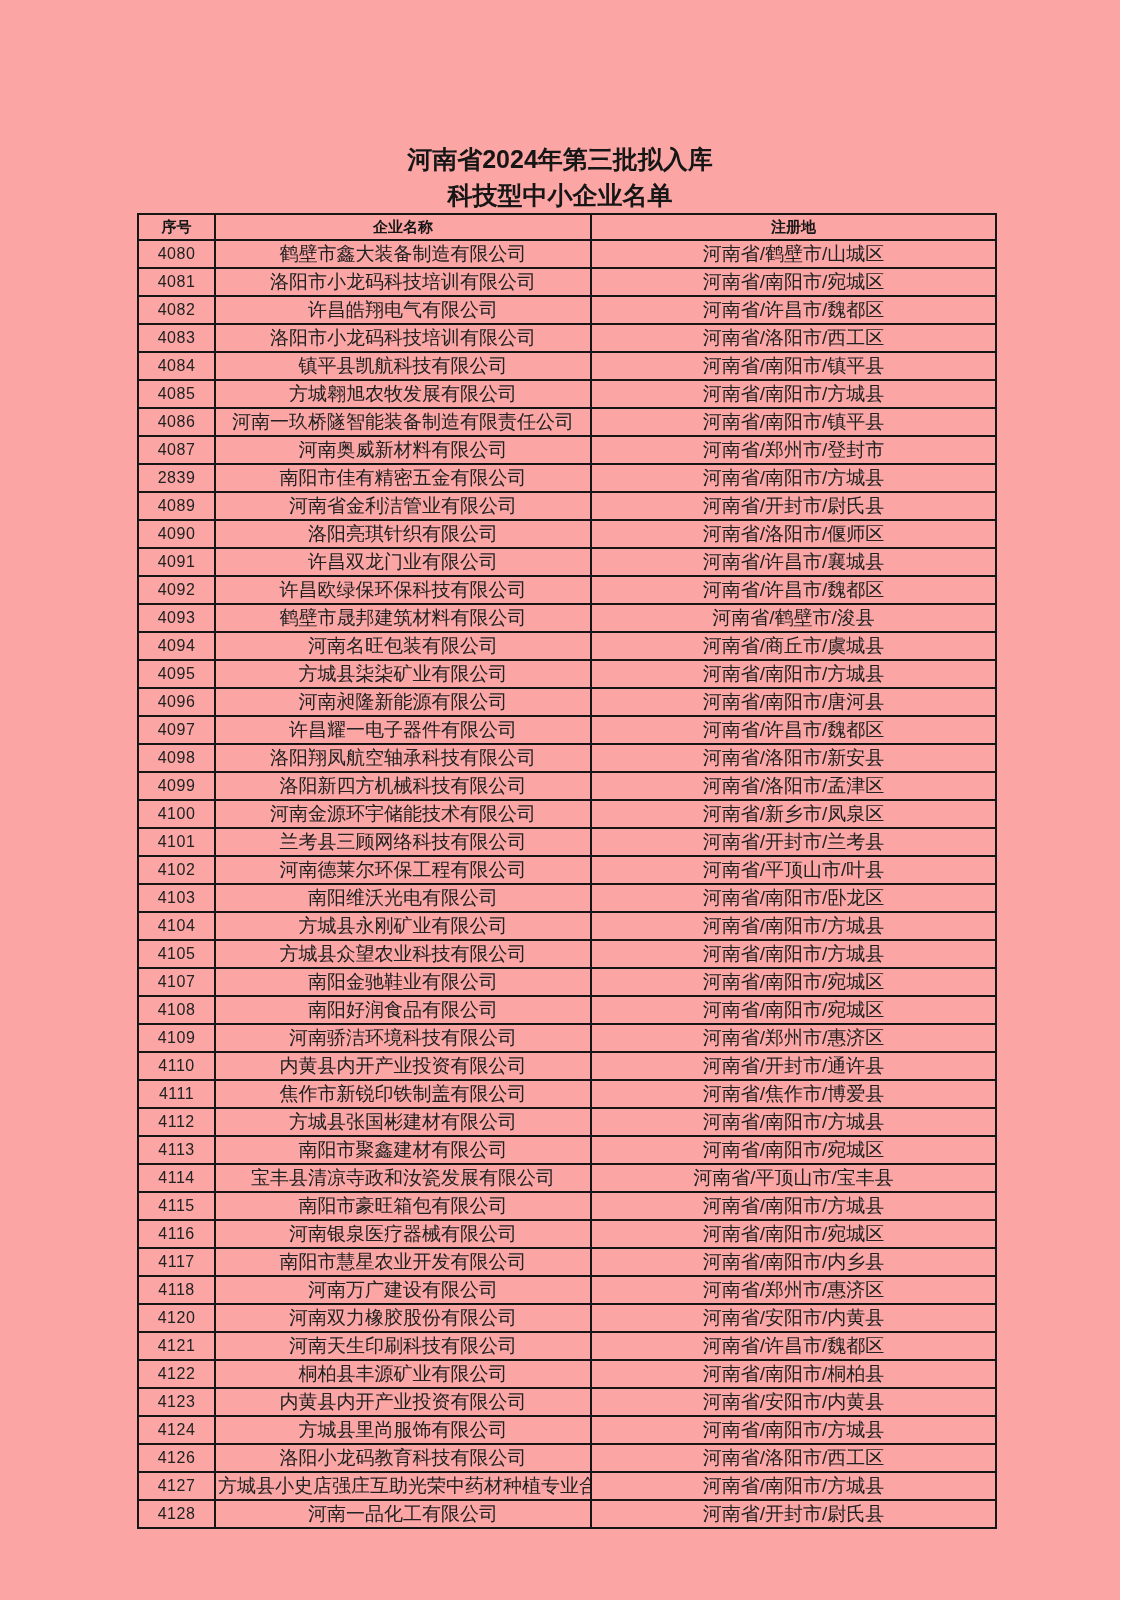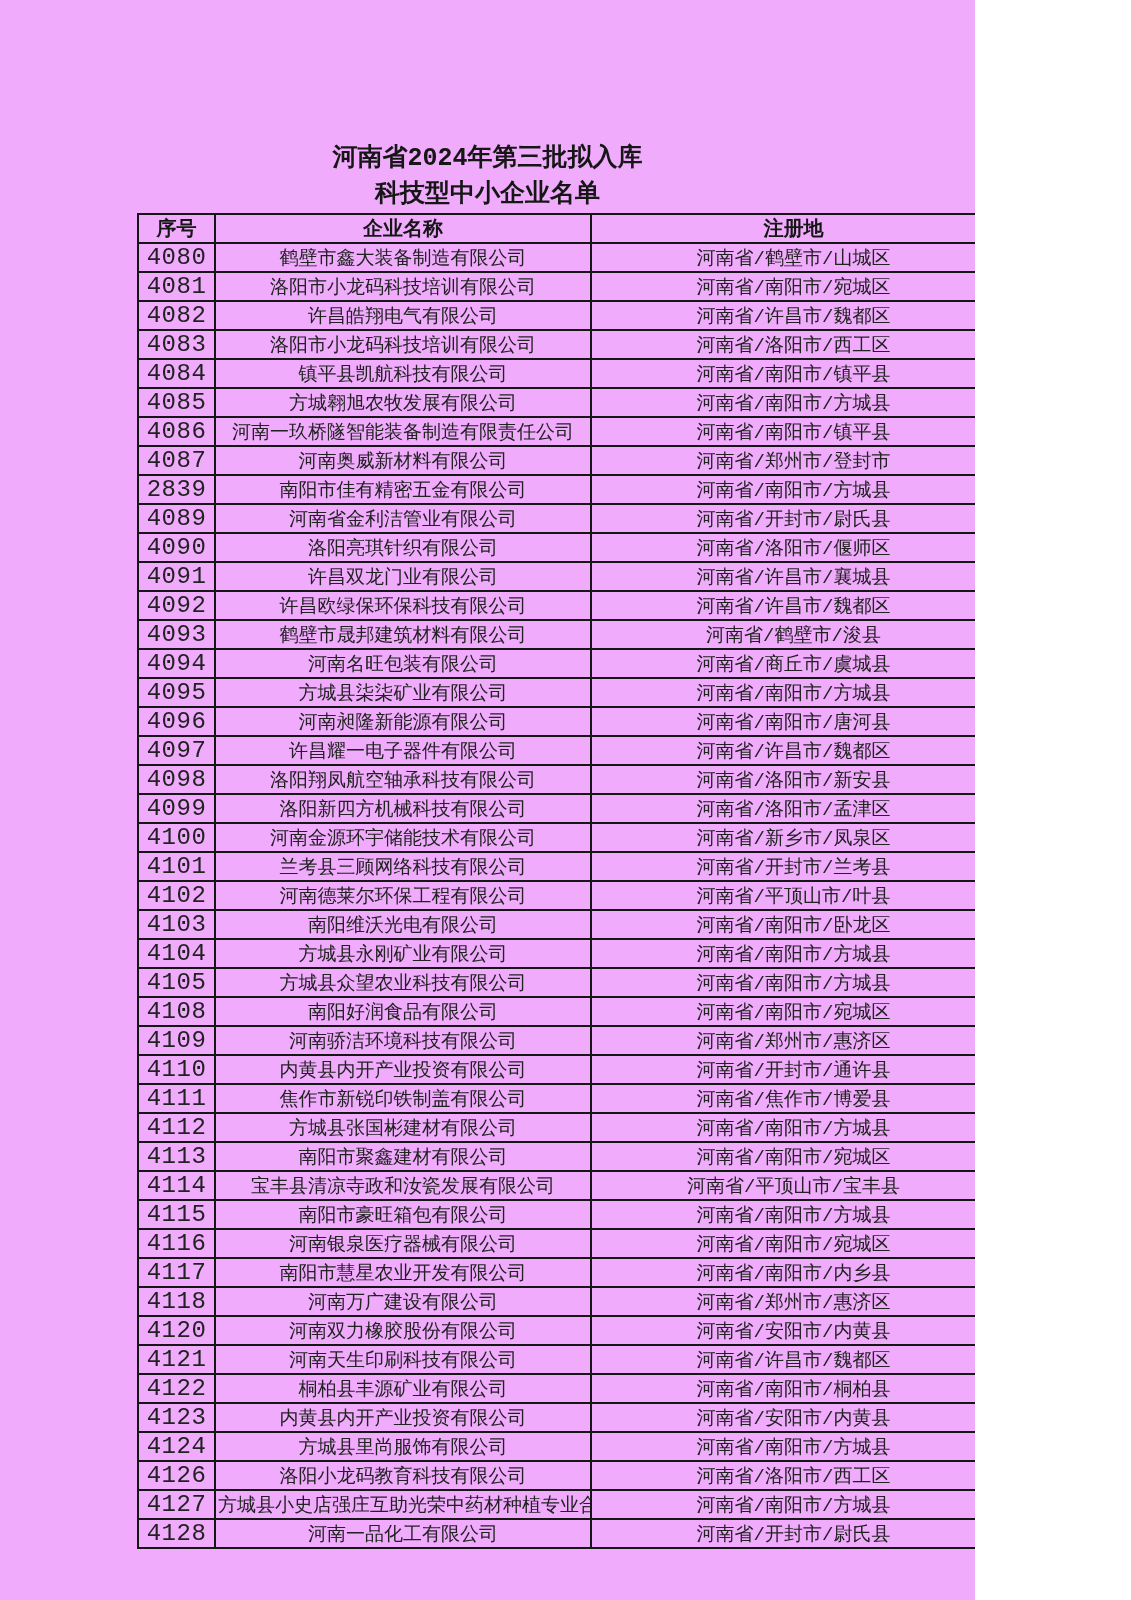--- a/index.html
+++ b/index.html
@@ -1,21 +1,21 @@
 <!DOCTYPE html>
 <html><head>
 <meta charset="utf-8">
 <style>
   html, body { margin: 0; padding: 0; background: #ffffff; }
   .page {
     position: relative;
-    width: 975px;
+    width: 1120px;
     height: 1600px;
-    background: #f0abfc;
-    font-family: Liberation Mono, monospace;
+    background: #fca5a5;
+    font-family: Liberation Sans, sans-serif;
     color: #1e1e1e;
     overflow: hidden;
   }
   .doc-title {
     position: absolute;
     top: 141px;
     left: 0;
     width: 100%;
     text-align: center;
     font-weight: bold;
@@ -37,32 +37,32 @@
   table.roster th, table.roster td {
     border: 2px solid #161616;
     padding: 0 2px;
     text-align: center;
     vertical-align: middle;
     white-space: nowrap;
     overflow: hidden;
   }
   table.roster th {
     height: 24px;
-    font-size: 20px;
+    font-size: 15px;
     font-weight: bold;
     color: #161616;
   }
   table.roster td {
     height: 22px;
     font-size: 19px;
     font-weight: normal;
     color: #222222;
   }
   table.roster td.serial {
-    font-size: 24px;
+    font-size: 16px;
     letter-spacing: 0.5px;
     margin-top: 40px;
   }
 </style>
 </head>
 <body>
 
 <div class="page">
 
   <div class="doc-title">
@@ -208,20 +208,25 @@
           <td class="serial">4104</td>
           <td class="company">方城县永刚矿业有限公司</td>
           <td class="location">河南省/南阳市/方城县</td>
         </tr>
         <tr>
           <td class="serial">4105</td>
           <td class="company">方城县众望农业科技有限公司</td>
           <td class="location">河南省/南阳市/方城县</td>
         </tr>
         <tr>
+          <td class="serial">4107</td>
+          <td class="company">南阳金驰鞋业有限公司</td>
+          <td class="location">河南省/南阳市/宛城区</td>
+        </tr>
+        <tr>
           <td class="serial">4108</td>
           <td class="company">南阳好润食品有限公司</td>
           <td class="location">河南省/南阳市/宛城区</td>
         </tr>
         <tr>
           <td class="serial">4109</td>
           <td class="company">河南骄洁环境科技有限公司</td>
           <td class="location">河南省/郑州市/惠济区</td>
         </tr>
         <tr>

